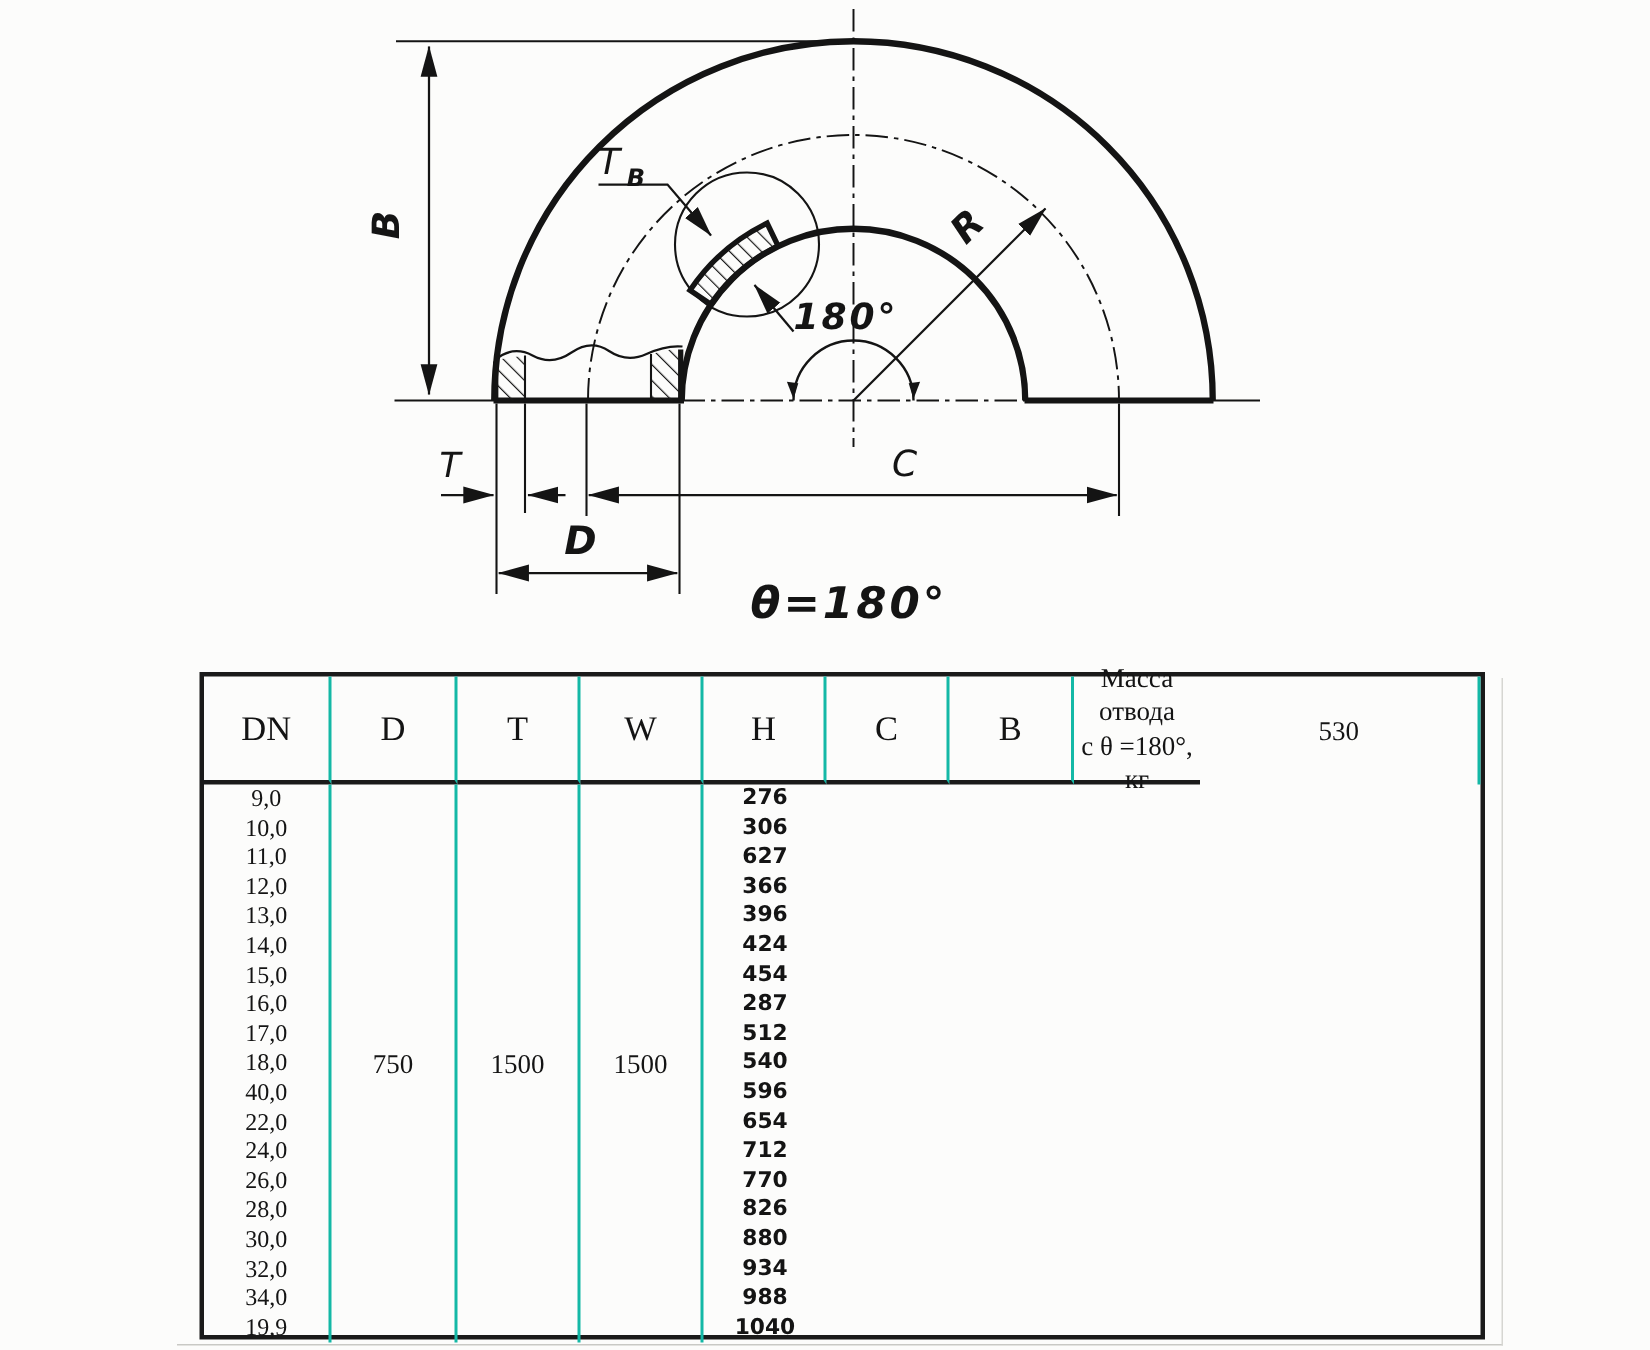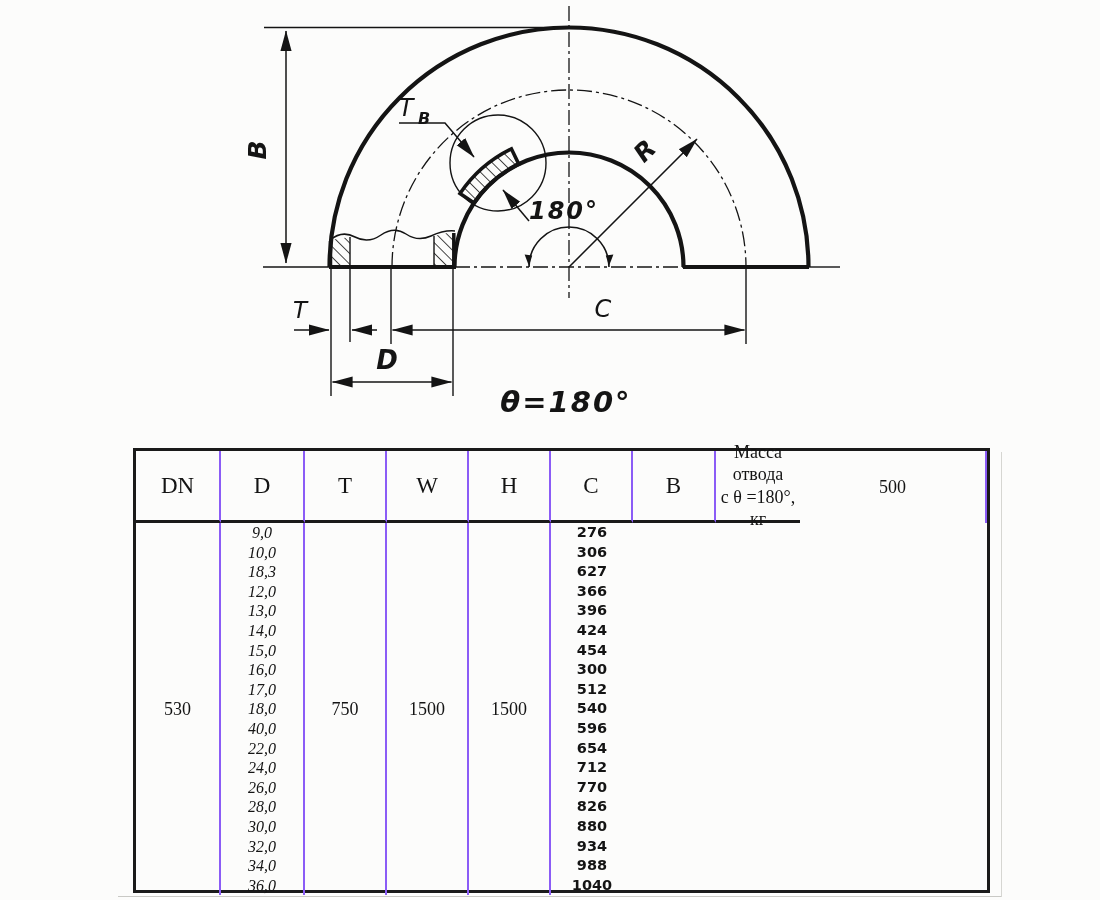--- a/index.html
+++ b/index.html
@@ -7,27 +7,27 @@
          font-family:"Liberation Serif","DejaVu Serif",serif;color:#141414;}
   svg text{fill:#141414;}
   .drw-label{font-family:"DejaVu Sans",sans-serif;font-style:italic;}
 
   
   .dim-table{position:absolute;left:133px;top:448px;width:857px;height:445px;
              display:grid;grid-template-columns:85px 84px 82px 82px 82px 82px 83px 84px 1fr;
              grid-template-rows:72px 1fr;border:3px solid #1a1a1a;box-sizing:border-box;
              background:#fcfcfb;}
   .hc,.bc{display:flex;align-items:center;justify-content:center;box-sizing:border-box;
-          border-right:2px solid #8b5cf6;}
+          border-right:2px solid #14b8a6;}
   .hc{border-bottom:3px solid #1a1a1a;font-size:23px;}
   .hc.last,.bc.last{border-right:none;}
   .hc.masshead{flex-direction:column;font-size:18px;line-height:1.25;text-align:center;align-items:flex-end;}
   .bc{font-size:18px;}
   .bc.listcell{flex-direction:column;justify-content:center;}
-  .tline{font-size:16px;line-height:19.6px;text-align:right;font-style:italic;}
+  .tline{font-size:16px;line-height:19.6px;text-align:right;}
   .mline{font-family:"DejaVu Sans","Liberation Sans",sans-serif;font-weight:bold;
          font-size:14.5px;line-height:19.6px;text-align:left;}
 
   
   .scan-h{position:absolute;left:118px;top:896px;width:884px;height:1px;background:#c9c9c5;}
   .scan-v{position:absolute;left:1001px;top:452px;width:1px;height:445px;background:#d6d6d2;}
 </style>
 </head>
 <body>
 
@@ -110,55 +110,54 @@
     <div class="hc">T</div>
     <div class="hc">W</div>
     <div class="hc">H</div>
     <div class="hc">C</div>
     <div class="hc">B</div>
     <div class="hc masshead last">
       <div>Масса отвода</div>
       <div>с θ =180°, кг</div>
     </div>
 
-    <div class="bc">500</div>
     <div class="bc">530</div>
     <div class="bc listcell">
         <div class="tline">9,0</div>
         <div class="tline">10,0</div>
-        <div class="tline">18,3</div>
+        <div class="tline">11,0</div>
         <div class="tline">12,0</div>
         <div class="tline">13,0</div>
         <div class="tline">14,0</div>
         <div class="tline">15,0</div>
         <div class="tline">16,0</div>
         <div class="tline">17,0</div>
         <div class="tline">18,0</div>
         <div class="tline">40,0</div>
         <div class="tline">22,0</div>
         <div class="tline">24,0</div>
         <div class="tline">26,0</div>
         <div class="tline">28,0</div>
         <div class="tline">30,0</div>
         <div class="tline">32,0</div>
         <div class="tline">34,0</div>
-        <div class="tline">36,0</div>
+        <div class="tline">19,9</div>
       </div>
     <div class="bc">750</div>
     <div class="bc">1500</div>
     <div class="bc">1500</div>
     <div class="bc listcell last">
         <div class="mline">276</div>
         <div class="mline">306</div>
         <div class="mline">627</div>
         <div class="mline">366</div>
         <div class="mline">396</div>
         <div class="mline">424</div>
         <div class="mline">454</div>
-        <div class="mline">300</div>
+        <div class="mline">287</div>
         <div class="mline">512</div>
         <div class="mline">540</div>
         <div class="mline">596</div>
         <div class="mline">654</div>
         <div class="mline">712</div>
         <div class="mline">770</div>
         <div class="mline">826</div>
         <div class="mline">880</div>
         <div class="mline">934</div>
         <div class="mline">988</div>

